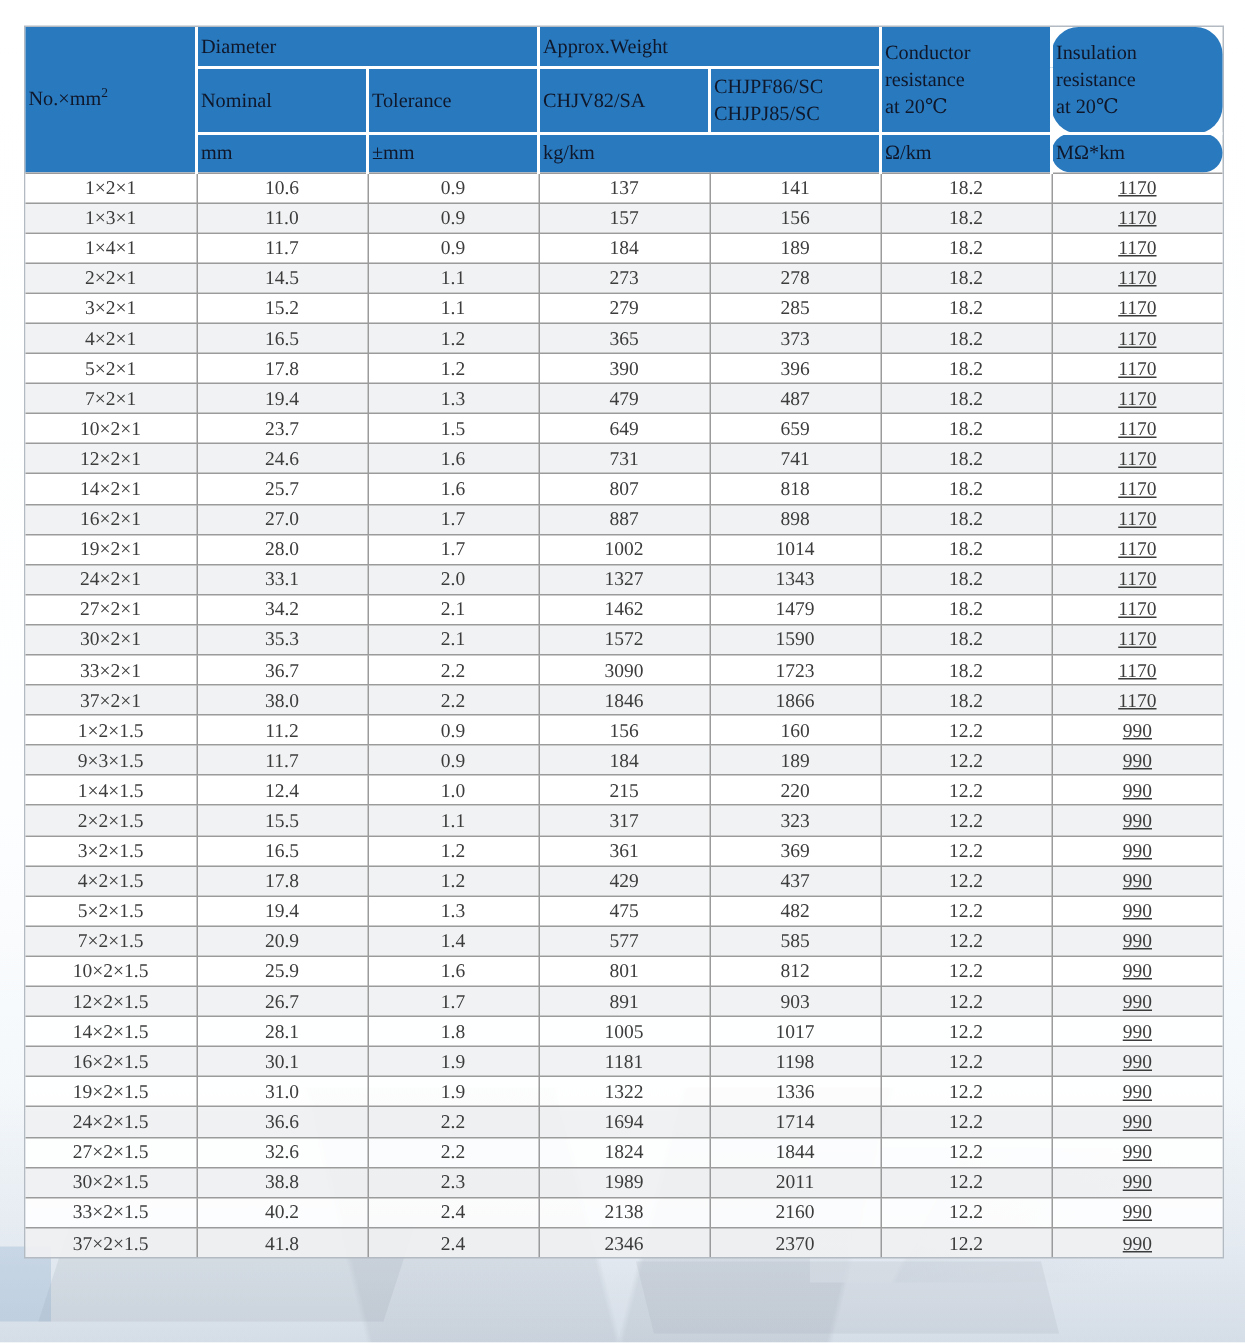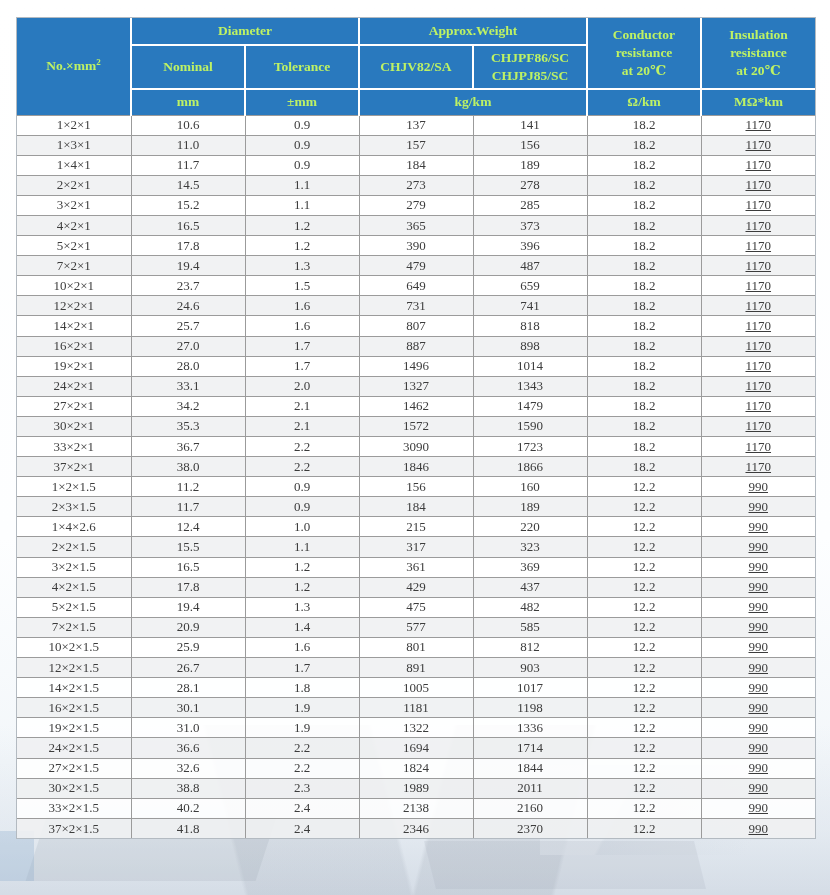--- a/index.html
+++ b/index.html
@@ -49,36 +49,36 @@
   }
   table {
     width: 100%;
     border-collapse: collapse;
     table-layout: fixed;
   }
   col { width: 14.2857%; }
 
   thead th {
     background: #2979be;
-    color: #bef264;
-    font-weight: 700;
+    color: #0f172a;
+    font-weight: 400;
     font-size: 13.5px;
-    text-align: center;
+    text-align: left;
     vertical-align: middle;
     border: 2px solid #ffffff;
     padding: 0 2px;
   }
   .multiline { white-space: pre-line; line-height: 1.35; }
   thead tr.h1 { height: 27px; }
   thead tr.h2 { height: 44px; }
   thead tr.h3 { height: 26px; }
   th.edge-t { border-top: none; }
   th.edge-b { border-bottom: none; }
   th.edge-l { border-left: none; }
-  th.edge-r { border-right: none; }
+  th.edge-r { border-right: none; border-radius: 18px; }
   sup.spec-sup { font-size: 9px; vertical-align: super; line-height: 0; }
 
   tbody td {
     height: 20.1px;
     padding: 0 2px;
     text-align: center;
     vertical-align: middle;
     font-size: 13px;
     color: #3c3c3c;
     border: 1px solid #9b9b9b;
@@ -245,21 +245,21 @@
             <td>1.7</td>
             <td>887</td>
             <td>898</td>
             <td>18.2</td>
             <td>1170</td>
           </tr>
           <tr>
             <td>19×2×1</td>
             <td>28.0</td>
             <td>1.7</td>
-            <td>1496</td>
+            <td>1002</td>
             <td>1014</td>
             <td>18.2</td>
             <td>1170</td>
           </tr>
           <tr>
             <td>24×2×1</td>
             <td>33.1</td>
             <td>2.0</td>
             <td>1327</td>
             <td>1343</td>
@@ -305,30 +305,30 @@
           <tr>
             <td>1×2×1.5</td>
             <td>11.2</td>
             <td>0.9</td>
             <td>156</td>
             <td>160</td>
             <td>12.2</td>
             <td>990</td>
           </tr>
           <tr>
-            <td>2×3×1.5</td>
+            <td>9×3×1.5</td>
             <td>11.7</td>
             <td>0.9</td>
             <td>184</td>
             <td>189</td>
             <td>12.2</td>
             <td>990</td>
           </tr>
           <tr>
-            <td>1×4×2.6</td>
+            <td>1×4×1.5</td>
             <td>12.4</td>
             <td>1.0</td>
             <td>215</td>
             <td>220</td>
             <td>12.2</td>
             <td>990</td>
           </tr>
           <tr>
             <td>2×2×1.5</td>
             <td>15.5</td>

